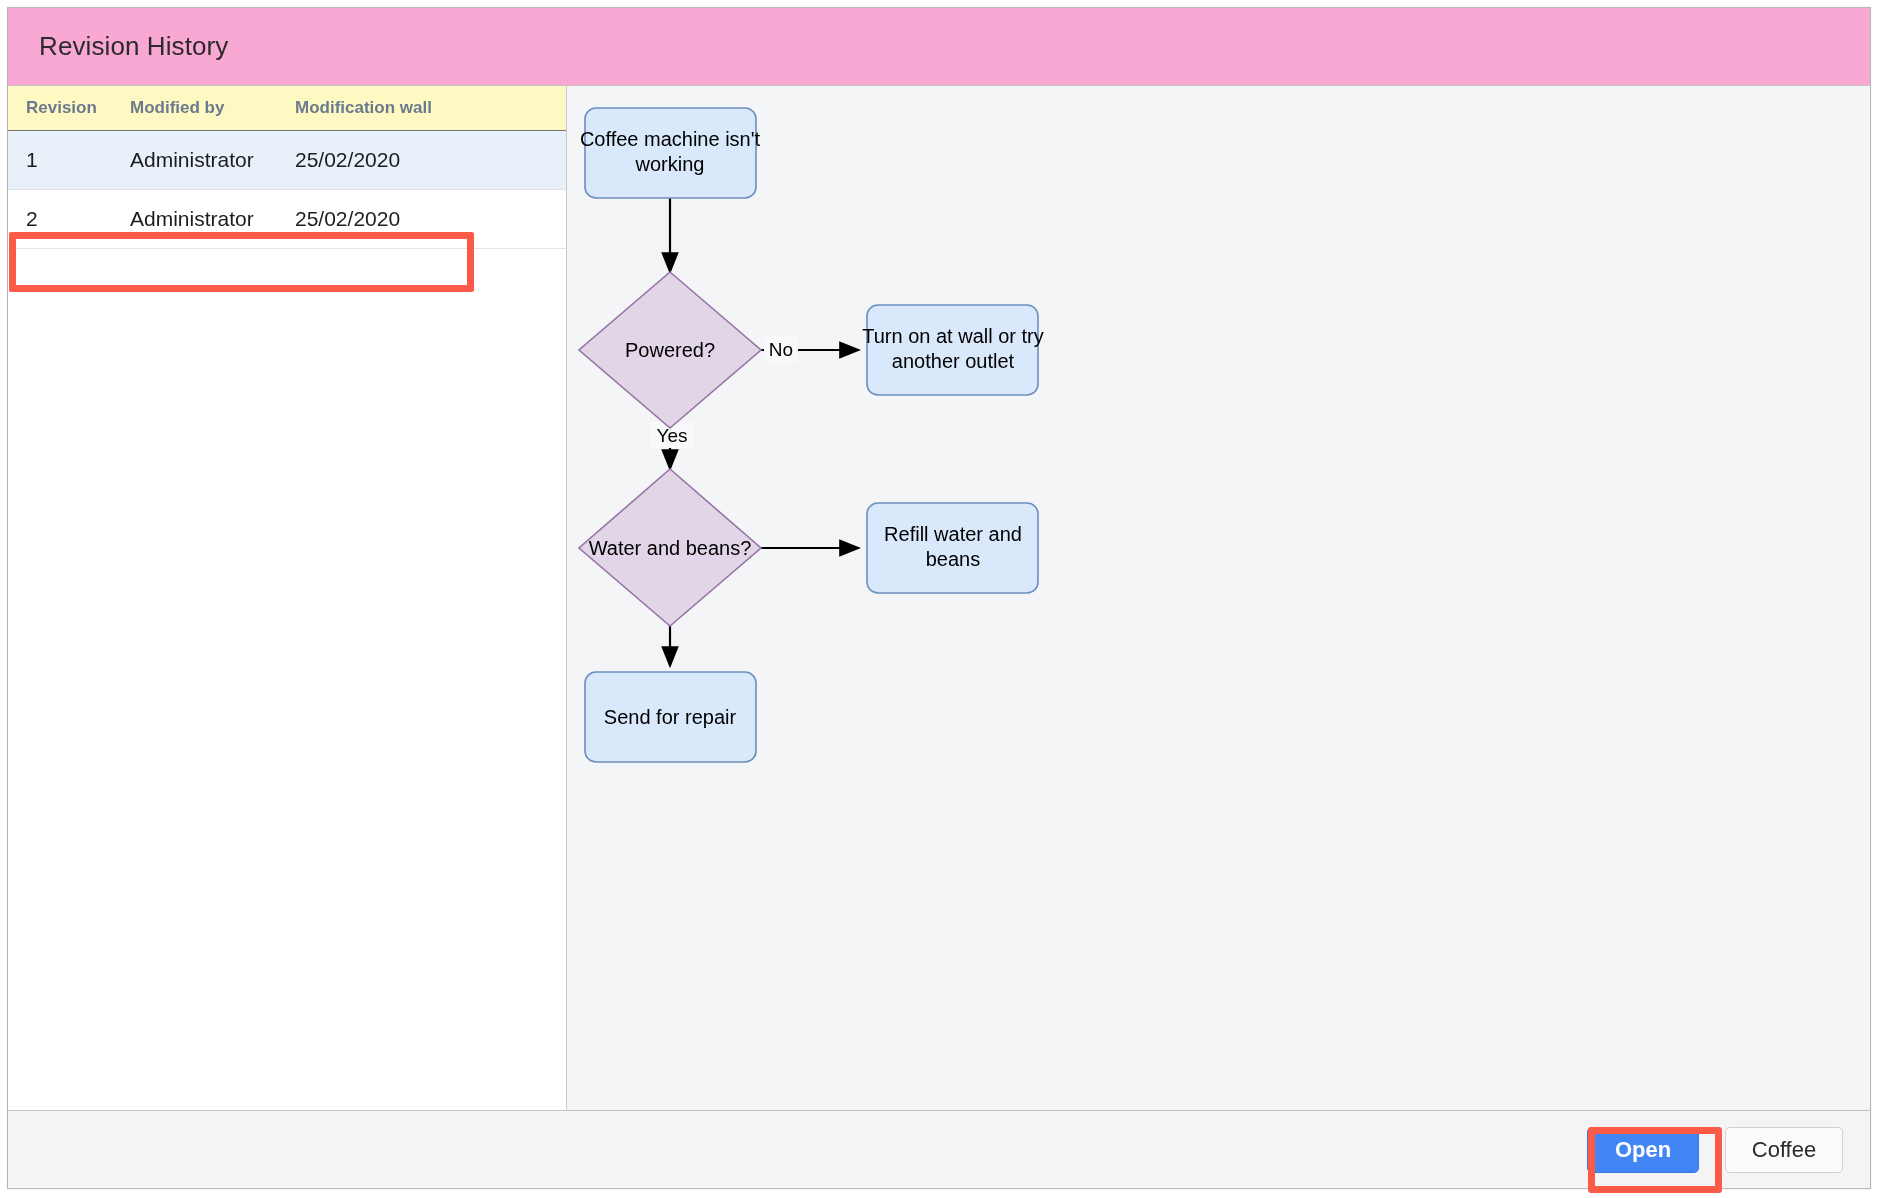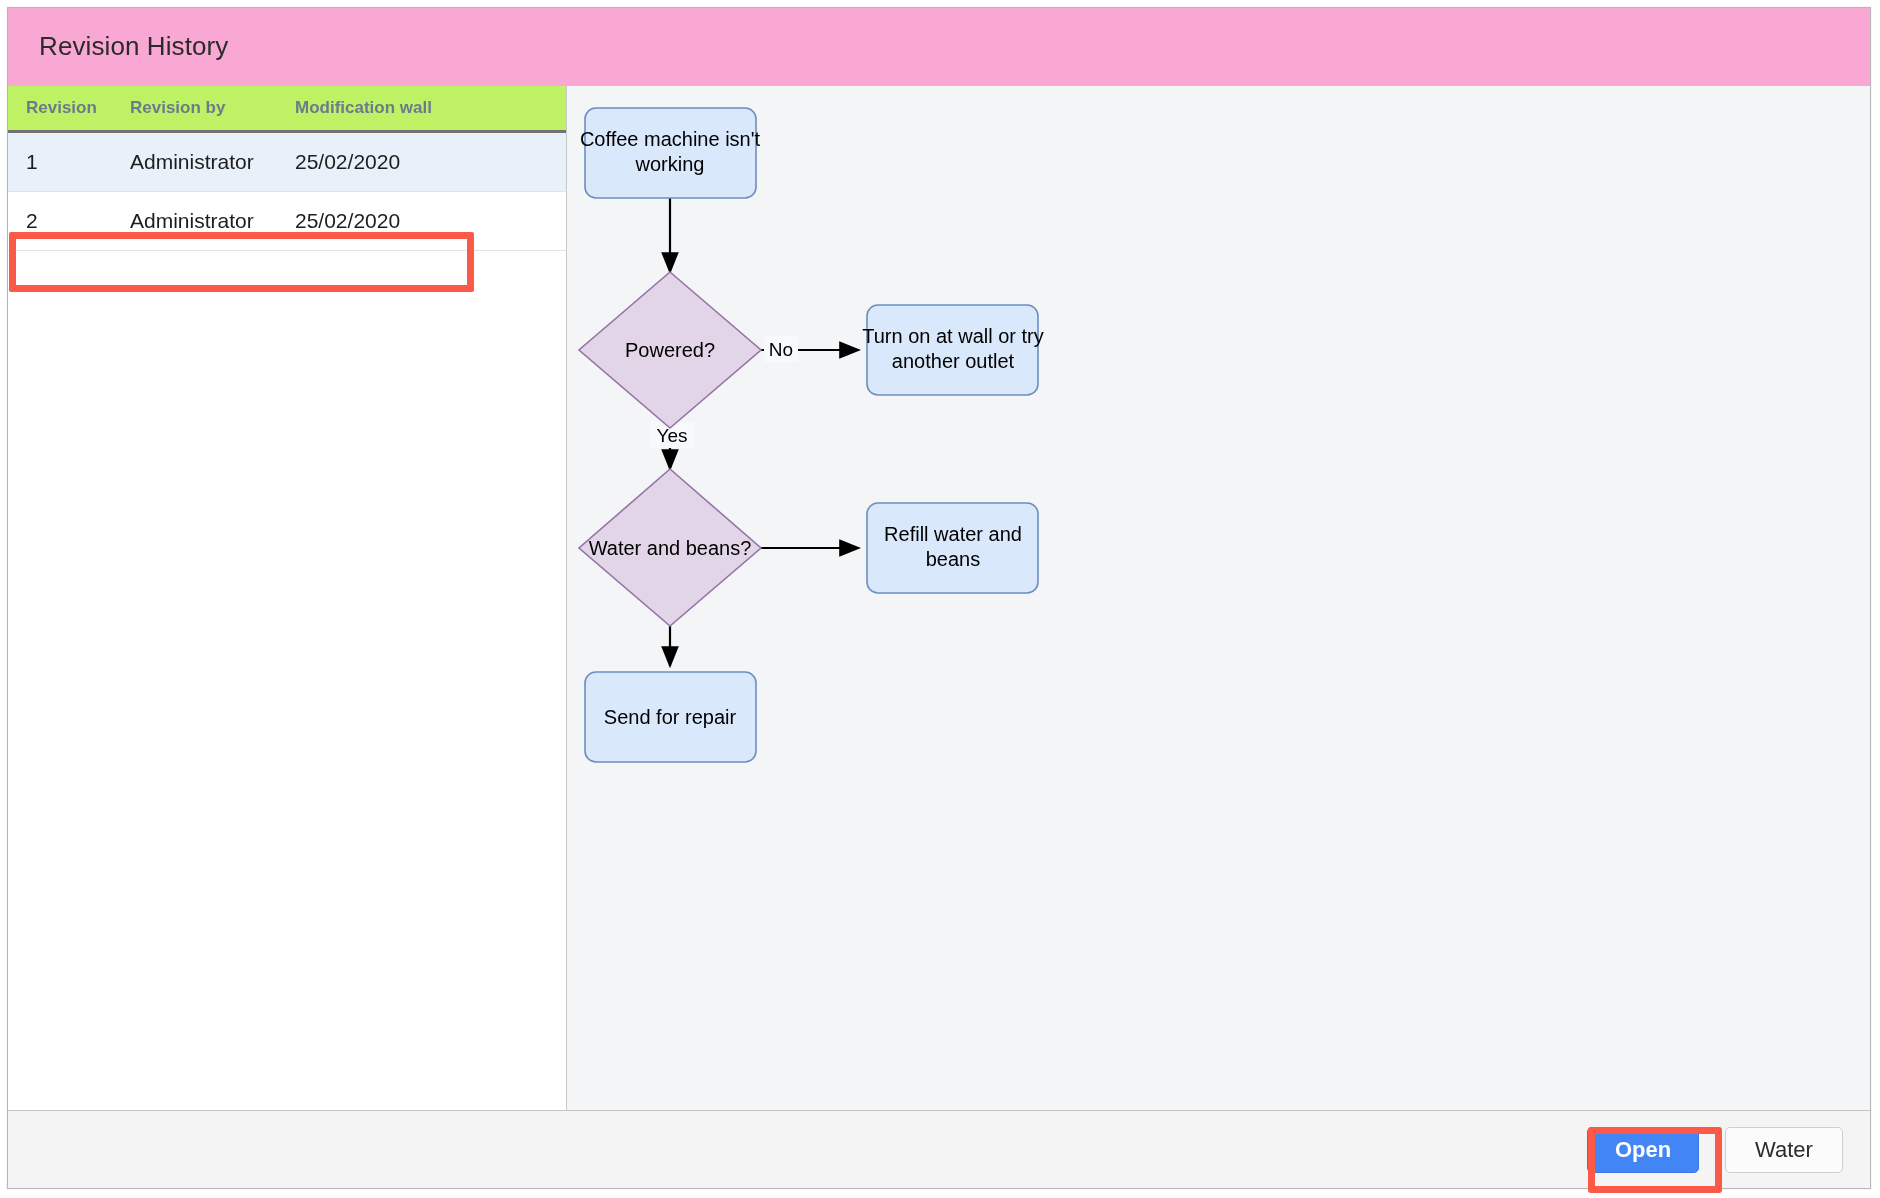--- a/index.html
+++ b/index.html
@@ -66,22 +66,22 @@
     width: 100%;
     border-collapse: collapse;
     table-layout: fixed;
   }
   table.revision-table th {
     text-align: left;
     font-size: 17px;
     font-weight: bold;
     color: #6b7a8d;
     padding: 12px 0 12px 0;
-    border-bottom: 3px solid #737373;
-    background: #bef264;
+    border-bottom: 1px solid #737373;
+    background: #fef9c3;
   }
   table.revision-table td {
     font-size: 21px;
     color: #1d1d1d;
     padding: 9px 0 9px 0;
     border-bottom: 1px solid #e3e3e3;
     background: #ffffff;
     height: 40px;
   }
   table.revision-table tr.row-selected td {
@@ -186,21 +186,21 @@
     <div id="dialog-title">Revision History</div>
   </div>
 
   <div id="dialog-body">
 
     <div id="revision-panel">
       <table class="revision-table">
         <thead>
           <tr>
             <th class="col-rev">Revision</th>
-            <th class="col-modby">Revision by</th>
+            <th class="col-modby">Modified by</th>
             <th class="col-date">Modification wall</th>
           </tr>
         </thead>
         <tbody>
           <tr class="row-selected">
             <td class="col-rev">1</td>
             <td class="col-modby">Administrator</td>
             <td class="col-date">25/02/2020</td>
           </tr>
           <tr>
@@ -276,17 +276,17 @@
         <g>
           <rect x="18" y="586" width="171" height="90" rx="11" ry="11" fill="#dae8fc" stroke="#6c8ebf" stroke-width="1.6"></rect>
           <text class="node-text" x="103" y="638" text-anchor="middle">Send for repair</text>
         </g>
       </svg>
     </div>
   </div>
 
   <div id="dialog-footer">
     <button class="btn" id="open-button">Open</button>
-    <button class="btn" id="close-button">Water</button>
+    <button class="btn" id="close-button">Coffee</button>
     <div id="open-highlight"></div>
   </div>
 
 </div>
 
 </body></html>

